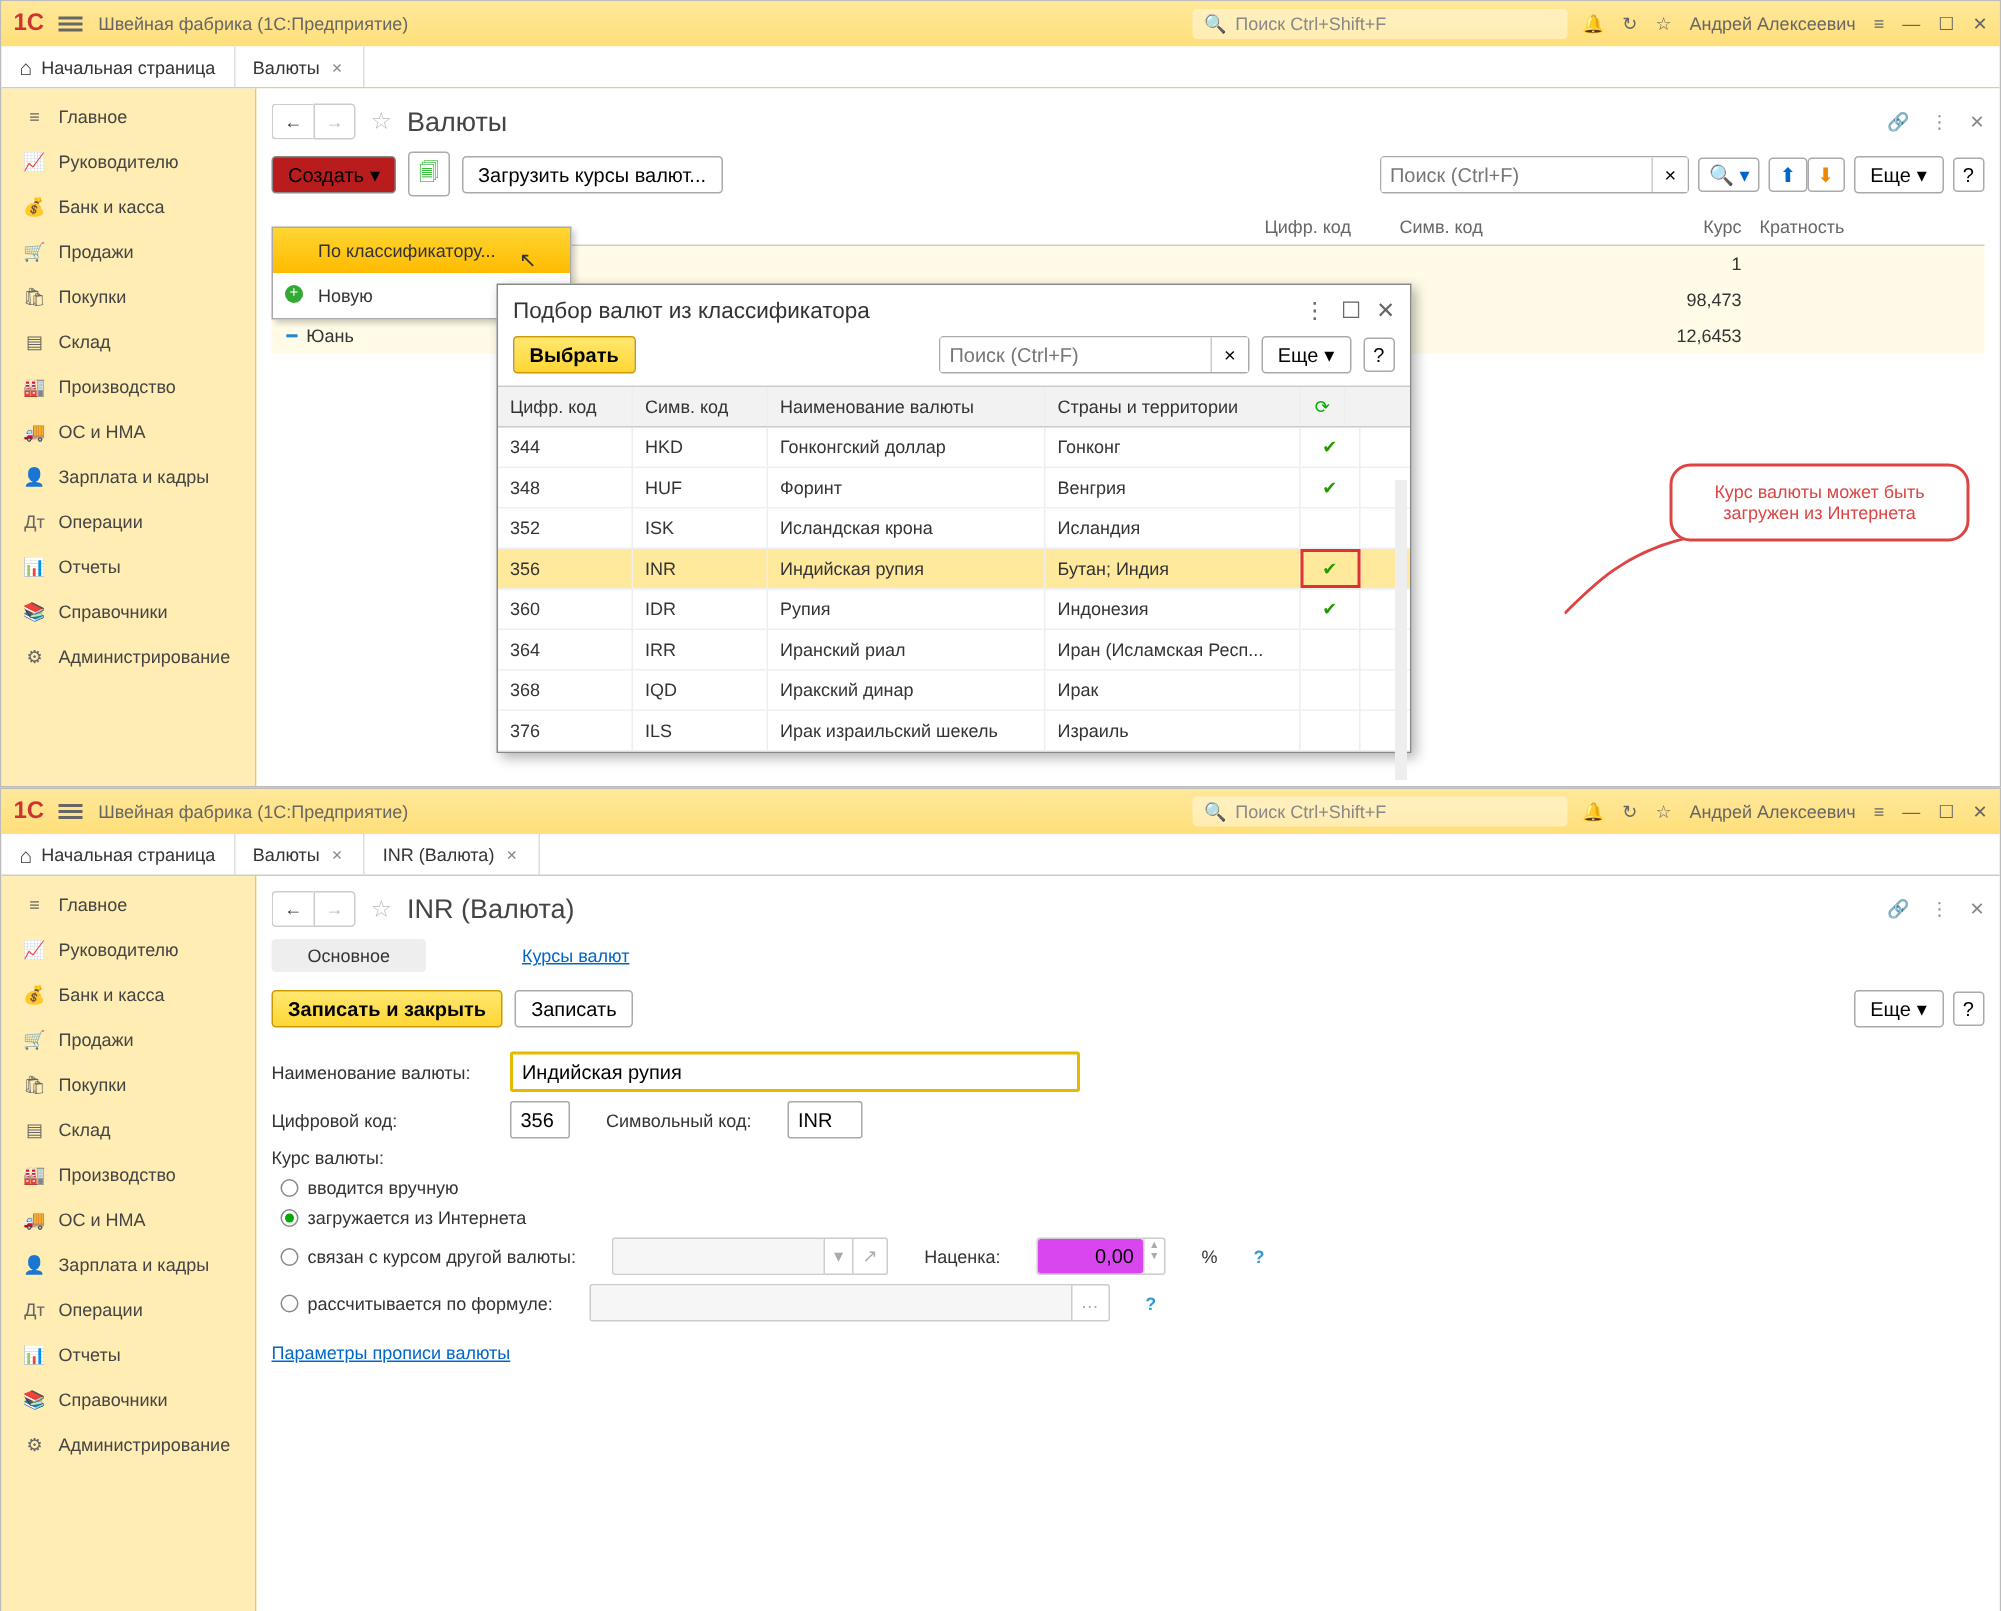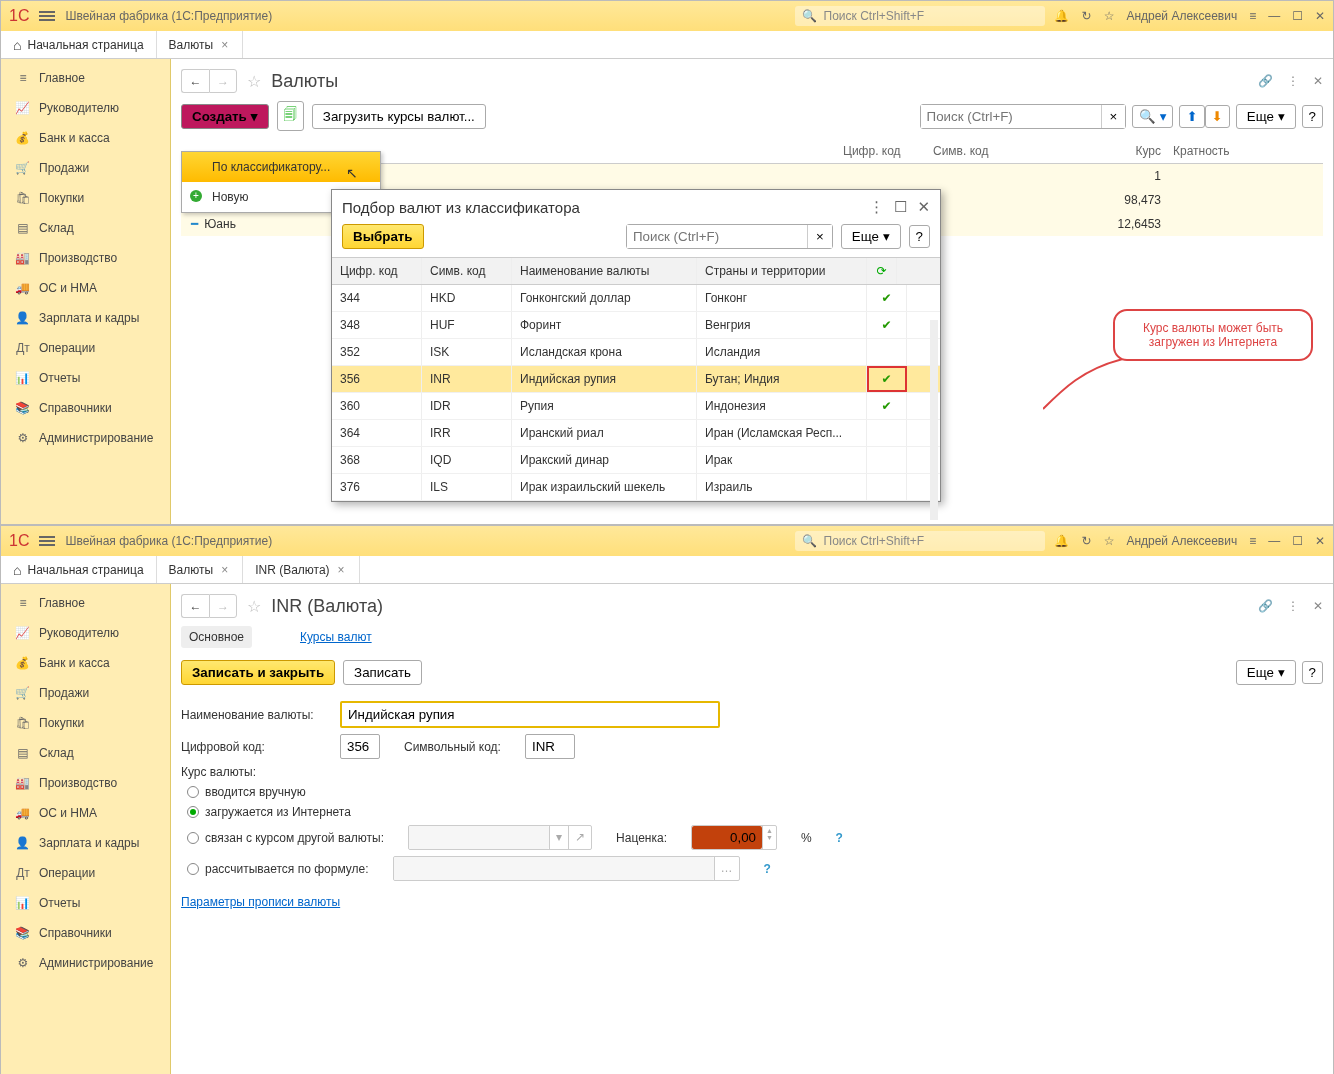--- a/index.html
+++ b/index.html
@@ -1,19 +1,19 @@
 <!DOCTYPE html>
 <html><head>
 <meta charset="utf-8">
 <style>
   * { box-sizing: border-box; margin: 0; padding: 0; font-family: Arial, sans-serif; }
   body { background: #fff; font-size: 12px; color: #333; }
   .window { width: 1334px; border: 1px solid #bbb; }
   .titlebar { background: linear-gradient(#ffe89a, #ffdf7a); height: 30px; display: flex; align-items: center; padding: 0 8px; gap: 10px; }
-  .logo { color: #c33; font-weight: normal; font-size: 16px; }
+  .logo { color: #c33; font-weight: bold; font-size: 16px; }
   .ham { width: 16px; display: flex; flex-direction: column; gap: 2px; }
   .ham span { height: 2px; background: #666; }
   .title-text { color: #666; font-size: 12px; }
   .title-spacer { flex: 1; }
   .global-search { display: flex; align-items: center; background: rgba(255,255,255,0.4); border-radius: 3px; padding: 3px 8px; width: 250px; color: #888; gap: 6px; }
   .title-icons { display: flex; gap: 12px; align-items: center; color: #666; }
   .title-icons span { cursor: pointer; }
   .tabs { background: #fff; height: 28px; display: flex; border-bottom: 1px solid #ccc; }
   .tab { display: flex; align-items: center; padding: 0 12px; border-right: 1px solid #ddd; gap: 6px; font-size: 12px; }
   .tab.home::before { content: "⌂"; font-size: 14px; }
@@ -26,21 +26,21 @@
   .page-header { display: flex; align-items: center; gap: 10px; margin-bottom: 8px; }
   .nav-btn { border: 1px solid #ccc; width: 28px; height: 24px; display: flex; align-items: center; justify-content: center; background: #fff; border-radius: 3px; }
   .nav-group { display: flex; }
   .nav-group .nav-btn:first-child { border-radius: 3px 0 0 3px; border-right: none; }
   .nav-group .nav-btn:last-child { border-radius: 0 3px 3px 0; }
   .star { color: #bbb; font-size: 16px; }
   .page-title { font-size: 18px; color: #444; }
   .header-right-icons { margin-left: auto; display: flex; gap: 14px; color: #888; }
   .toolbar { display: flex; align-items: center; gap: 8px; margin-bottom: 0; }
   .btn { border: 1px solid #aaa; background: #fff; padding: 4px 10px; border-radius: 3px; cursor: pointer; display: flex; align-items: center; gap: 4px; }
-  .btn.pressed { background: #be185d; border-color: #888; font-weight: bold; }
+  .btn.pressed { background: #b91c1c; border-color: #888; }
   .btn-sm { padding: 3px 6px; }
   .toolbar-right { margin-left: auto; display: flex; gap: 6px; align-items: center; }
   .search-box { display: flex; border: 1px solid #aaa; border-radius: 3px; }
   .search-box input { border: none; padding: 4px 6px; width: 180px; outline: none; }
   .search-box .xbtn { border: none; border-left: 1px solid #ccc; padding: 0 8px; background: #fff; }
   .yellow-btn { background: linear-gradient(#ffe870,#ffd633); border: 1px solid #cc9900; font-weight: bold; }
   .create-menu { position: absolute; top: 92px; left: 10px; width: 200px; background: #fff; border: 1px solid #aaa; box-shadow: 2px 2px 4px rgba(0,0,0,0.2); z-index: 50; }
   .menu-item { padding: 8px 14px 8px 30px; position: relative; cursor: pointer; }
   .menu-item.hot { background: linear-gradient(#ffd633,#ffbb00); }
   .menu-item .mi-icon { position: absolute; left: 8px; top: 8px; }
@@ -68,21 +68,21 @@
   .c-sym { width: 90px; }
   .c-name { width: 185px; }
   .c-country { width: 170px; }
   .c-chk { width: 40px; text-align: center; color: #290; }
   .c-refresh { width: 30px; text-align: center; color: #0a0; }
   .mtr { display: flex; border-bottom: 1px solid #f0f0f0; }
   .mtr.sel { background: #ffe99d; }
   .mtr.sel .c-chk { outline: 2px solid #d33; outline-offset: -2px; }
   .form-section { padding: 10px 0; }
   .form-tabs { display: flex; gap: 16px; margin: 6px 0 12px; }
-  .form-tab { padding: 4px 8px; cursor: pointer; }
+  .form-tab { padding: 4px 24px; cursor: pointer; }
   .form-tab.active { background: #eee; border-radius: 3px; }
   .form-tab.link { color: #0066cc; text-decoration: underline; margin-left: 24px; }
   .form-row { display: flex; align-items: center; margin: 6px 0; gap: 24px; }
   .form-label { width: 135px; }
   .tinput { border: 1px solid #aaa; padding: 4px 6px; border-radius: 2px; }
   .tinput.wide { width: 380px; border: 2px solid #e6b800; }
   .radio { display: inline-flex; align-items: center; gap: 6px; }
   .radio .dot { width: 12px; height: 12px; border: 1px solid #888; border-radius: 50%; display: flex; align-items: center; justify-content: center; }
   .radio.checked .dot::after { content: ""; width: 6px; height: 6px; background: #0a0; border-radius: 50%; }
   .link { color: #0066cc; text-decoration: underline; cursor: pointer; }
@@ -507,21 +507,21 @@
               <span class="dot"></span>
               <span>связан с курсом другой валюты:</span>
             </span>
           <div style="display:flex;border:1px solid #ccc;border-radius:2px">
             <input class="tinput" style="border: none; width: 140px; background: rgb(246, 246, 246);">
             <span style="padding:4px 6px;border-left:1px solid #ccc;color:#aaa">▾</span>
             <span style="padding:4px 6px;border-left:1px solid #ccc;color:#aaa">↗</span>
           </div>
           <span>Наценка:</span>
           <div style="display:flex;border:1px solid #ccc;border-radius:2px">
-            <input class="tinput" style="border: none; width: 70px; text-align: right; background: #c2410c;" value="0,00">
+            <input class="tinput" style="border: none; width: 70px; text-align: right; background: #d946ef;" value="0,00">
             <span style="border-left:1px solid #ccc;display:flex;flex-direction:column;font-size:7px;color:#aaa;padding:1px 3px">
                 <span>▲</span>
                 <span>▼</span>
               </span>
           </div>
           <span>%</span>
           <span class="q">?</span>
         </div>
         <div class="form-row" style="padding-left:6px">
           <span class="radio">

